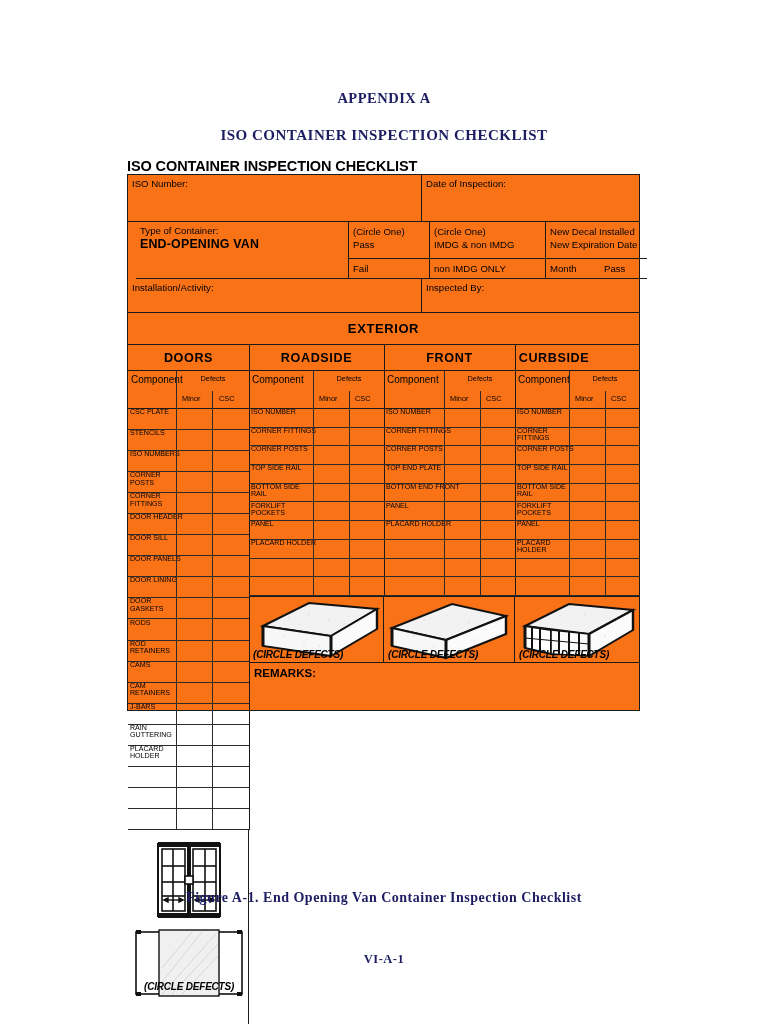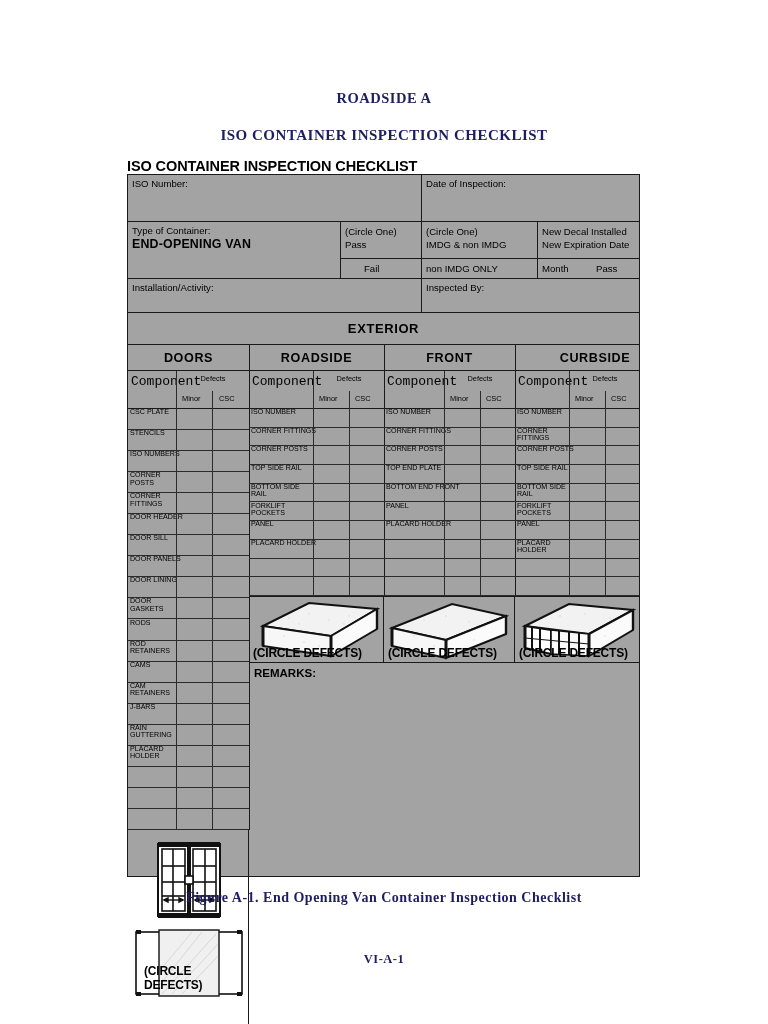--- a/index.html
+++ b/index.html
@@ -25,37 +25,37 @@
   #page-number{top:952px;font-size:12.5px;}
 
   .form-label{
     position:absolute;left:127px;top:158px;
     font-size:14.5px;font-weight:bold;letter-spacing:-.1px;
   }
 
   
   .sheet{
     position:absolute;left:127px;top:174px;
-    width:513px;height:703px;
+    width:513px;height:537px;
     border:1.6px solid #1a1a1a;
     box-sizing:border-box;
-    background:#a3a3a3;
+    background:#f97316;
   }
   .cell{position:absolute;box-sizing:border-box;}
   .bdr-b{border-bottom:1.3px solid #1a1a1a;}
   .bdr-r{border-right:1.3px solid #1a1a1a;}
   .txt{font-size:9.6px;line-height:11px;padding:3px 4px;white-space:pre-line;}
   .big{font-size:12.4px;font-weight:bold;letter-spacing:.2px;}
 
   
   #hdr-row1{left:0;top:0;width:511px;height:47px;}
   #iso-number-cell{left:0;top:0;width:294px;height:47px;}
   #date-cell{left:294px;top:0;width:217px;height:47px;}
 
-  #hdr-row2{left:0;top:47px;width:511px;height:57px;}
+  #hdr-row2{left:8px;top:47px;width:511px;height:57px;}
   #type-cell{left:0;top:0;width:213px;height:57px;}
   #pass-fail-cell{left:213px;top:0;width:81px;height:57px;}
   #imdg-cell{left:294px;top:0;width:116px;height:57px;}
   #decal-cell{left:410px;top:0;width:101px;height:57px;}
 
   #hdr-row3{left:0;top:104px;width:511px;height:34px;}
   #install-cell{left:0;top:0;width:294px;height:34px;}
   #inspected-cell{left:294px;top:0;width:217px;height:34px;}
 
   .pf-line{position:absolute;font-size:9.6px;}
@@ -71,50 +71,50 @@
   #section-head{left:0;top:170px;width:511px;height:26px;}
   .sect-title{
     position:absolute;top:0;height:26px;
     display:flex;align-items:center;justify-content:center;
     font-size:12.6px;font-weight:bold;letter-spacing:.6px;
   }
 
   
   #col-head{left:0;top:196px;width:511px;height:38px;}
   .colgrp{position:absolute;top:0;height:38px;}
-  .comp-lbl{position:absolute;left:3px;top:3px;font-size:13px;font-family:Liberation Mono, monospace;}
+  .comp-lbl{position:absolute;left:3px;top:3px;font-size:10px;}
   .def-lbl{position:absolute;top:3px;font-size:7.4px;text-align:center;}
   .minor-lbl,.csc-lbl{position:absolute;top:23px;font-size:7.4px;}
 
   
   .compcol{position:absolute;top:234px;height:187px;}
   .comp-rows{position:absolute;left:0;top:0;width:100%;height:100%;}
   .crow{position:absolute;left:0;width:100%;border-bottom:1px solid #2b2b2b;box-sizing:border-box;}
   .cname{position:absolute;left:2px;top:0px;font-size:7.1px;line-height:7.6px;white-space:pre-line;}
   .vline{position:absolute;top:0;width:0;border-left:1px solid #2b2b2b;height:100%;}
 
   
   #doors-col{top:234px;height:421px;}
 
   
   .diagram-cell{position:absolute;box-sizing:border-box;}
   .cap{
     position:absolute;bottom:2px;left:4px;
-    font-size:12px;font-weight:bold;letter-spacing:-.2px;
+    font-size:10px;font-style:italic;font-weight:bold;letter-spacing:-.2px;
   }
   .remarks-lbl{position:absolute;left:5px;top:4px;font-size:11.5px;font-weight:bold;}
 
   svg{display:block;}
 </style>
 </head>
 <body>
 
 <div class="page">
 
-  <div class="doc-heading" id="appendix-title">ROADSIDE A</div>
+  <div class="doc-heading" id="appendix-title">APPENDIX A</div>
   <div class="doc-heading" id="checklist-title">ISO CONTAINER INSPECTION CHECKLIST</div>
 
   <div class="form-label">ISO CONTAINER INSPECTION CHECKLIST</div>
 
   <div class="sheet">
 
     <div class="cell bdr-b" id="hdr-row1">
       <div class="cell bdr-r" id="iso-number-cell">
         <div class="txt">ISO Number:</div>
       </div>
@@ -125,21 +125,21 @@
 
     <div class="cell bdr-b" id="hdr-row2">
       <div class="cell bdr-r" id="type-cell">
         <div class="txt">Type of Container:</div>
         <div class="txt big" style="position:absolute;left:0;top:14px;">END-OPENING VAN</div>
       </div>
 
       <div class="cell bdr-r" id="pass-fail-cell">
         <div class="pf-line" style="left:4px;top:4px;">(Circle One)</div>
         <div class="pf-line" style="left:4px;top:17px;">Pass</div>
-        <div class="pf-line" style="left:4px;top:41px;margin-left:19px;">Fail</div>
+        <div class="pf-line" style="left:4px;top:41px;">Fail</div>
       </div>
 
       <div class="cell bdr-r" id="imdg-cell">
         <div class="pf-line" style="left:4px;top:4px;">(Circle One)</div>
         <div class="pf-line" style="left:4px;top:17px;">IMDG &amp; non IMDG</div>
         <div class="pf-line" style="left:4px;top:41px;">non IMDG ONLY</div>
       </div>
 
       <div class="cell" id="decal-cell">
         <div class="pf-line" style="left:4px;top:4px;">New Decal Installed</div>
@@ -162,21 +162,21 @@
     </div>
 
     <div class="cell bdr-b" id="exterior-band">
       <span class="big">EXTERIOR</span>
     </div>
 
     <div class="cell bdr-b" id="section-head">
       <div class="sect-title bdr-r" style="left:0;width:121px;">DOORS</div>
       <div class="sect-title bdr-r" style="left:121px;width:135px;">ROADSIDE</div>
       <div class="sect-title bdr-r" style="left:256px;width:131px;">FRONT</div>
-      <div class="sect-title" style="left:405px;width:124px;text-align:right;">CURBSIDE</div>
+      <div class="sect-title" style="left:364px;width:124px;text-align:right;">CURBSIDE</div>
     </div>
 
     <div class="cell bdr-b" id="col-head">
 
       <div class="colgrp bdr-r" style="left:0;width:121px;">
         <span class="comp-lbl">Component</span>
         <span class="def-lbl" style="left:52px;width:66px;">Defects</span>
         <span class="minor-lbl" style="left:54px;">Minor</span>
         <span class="csc-lbl" style="left:91px;">CSC</span>
         <span class="vline" style="left:48px;"></span>

